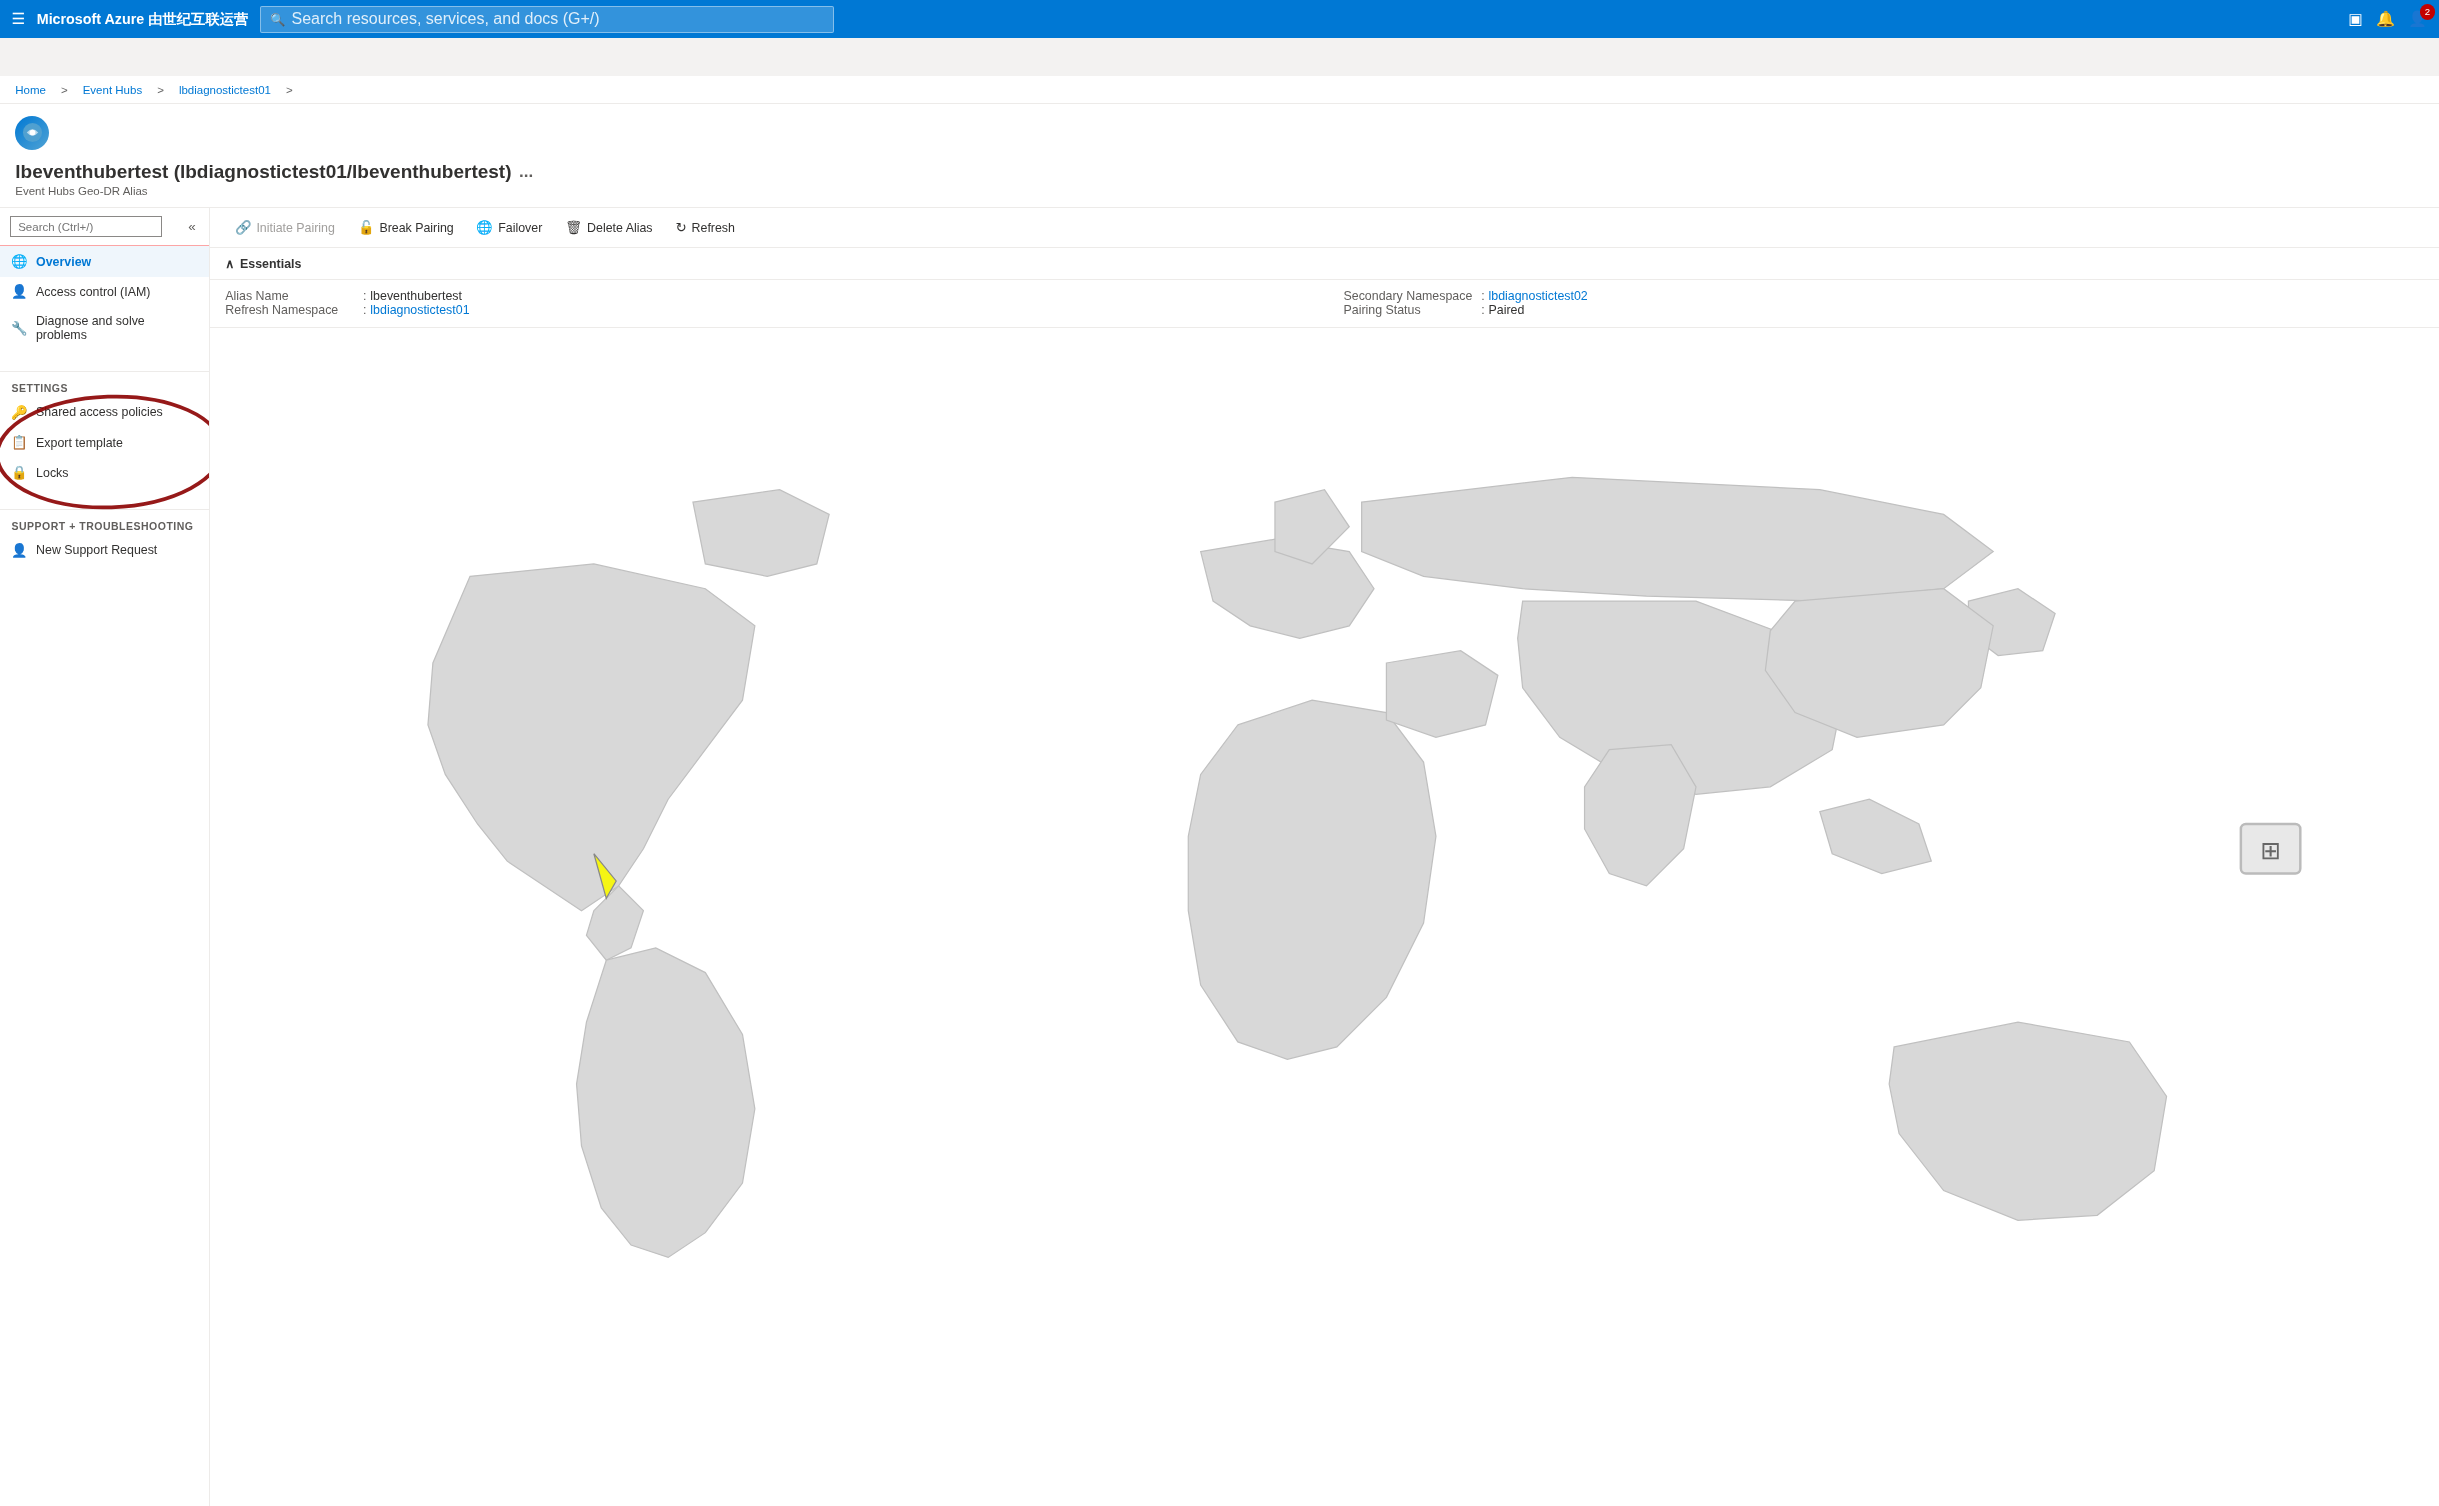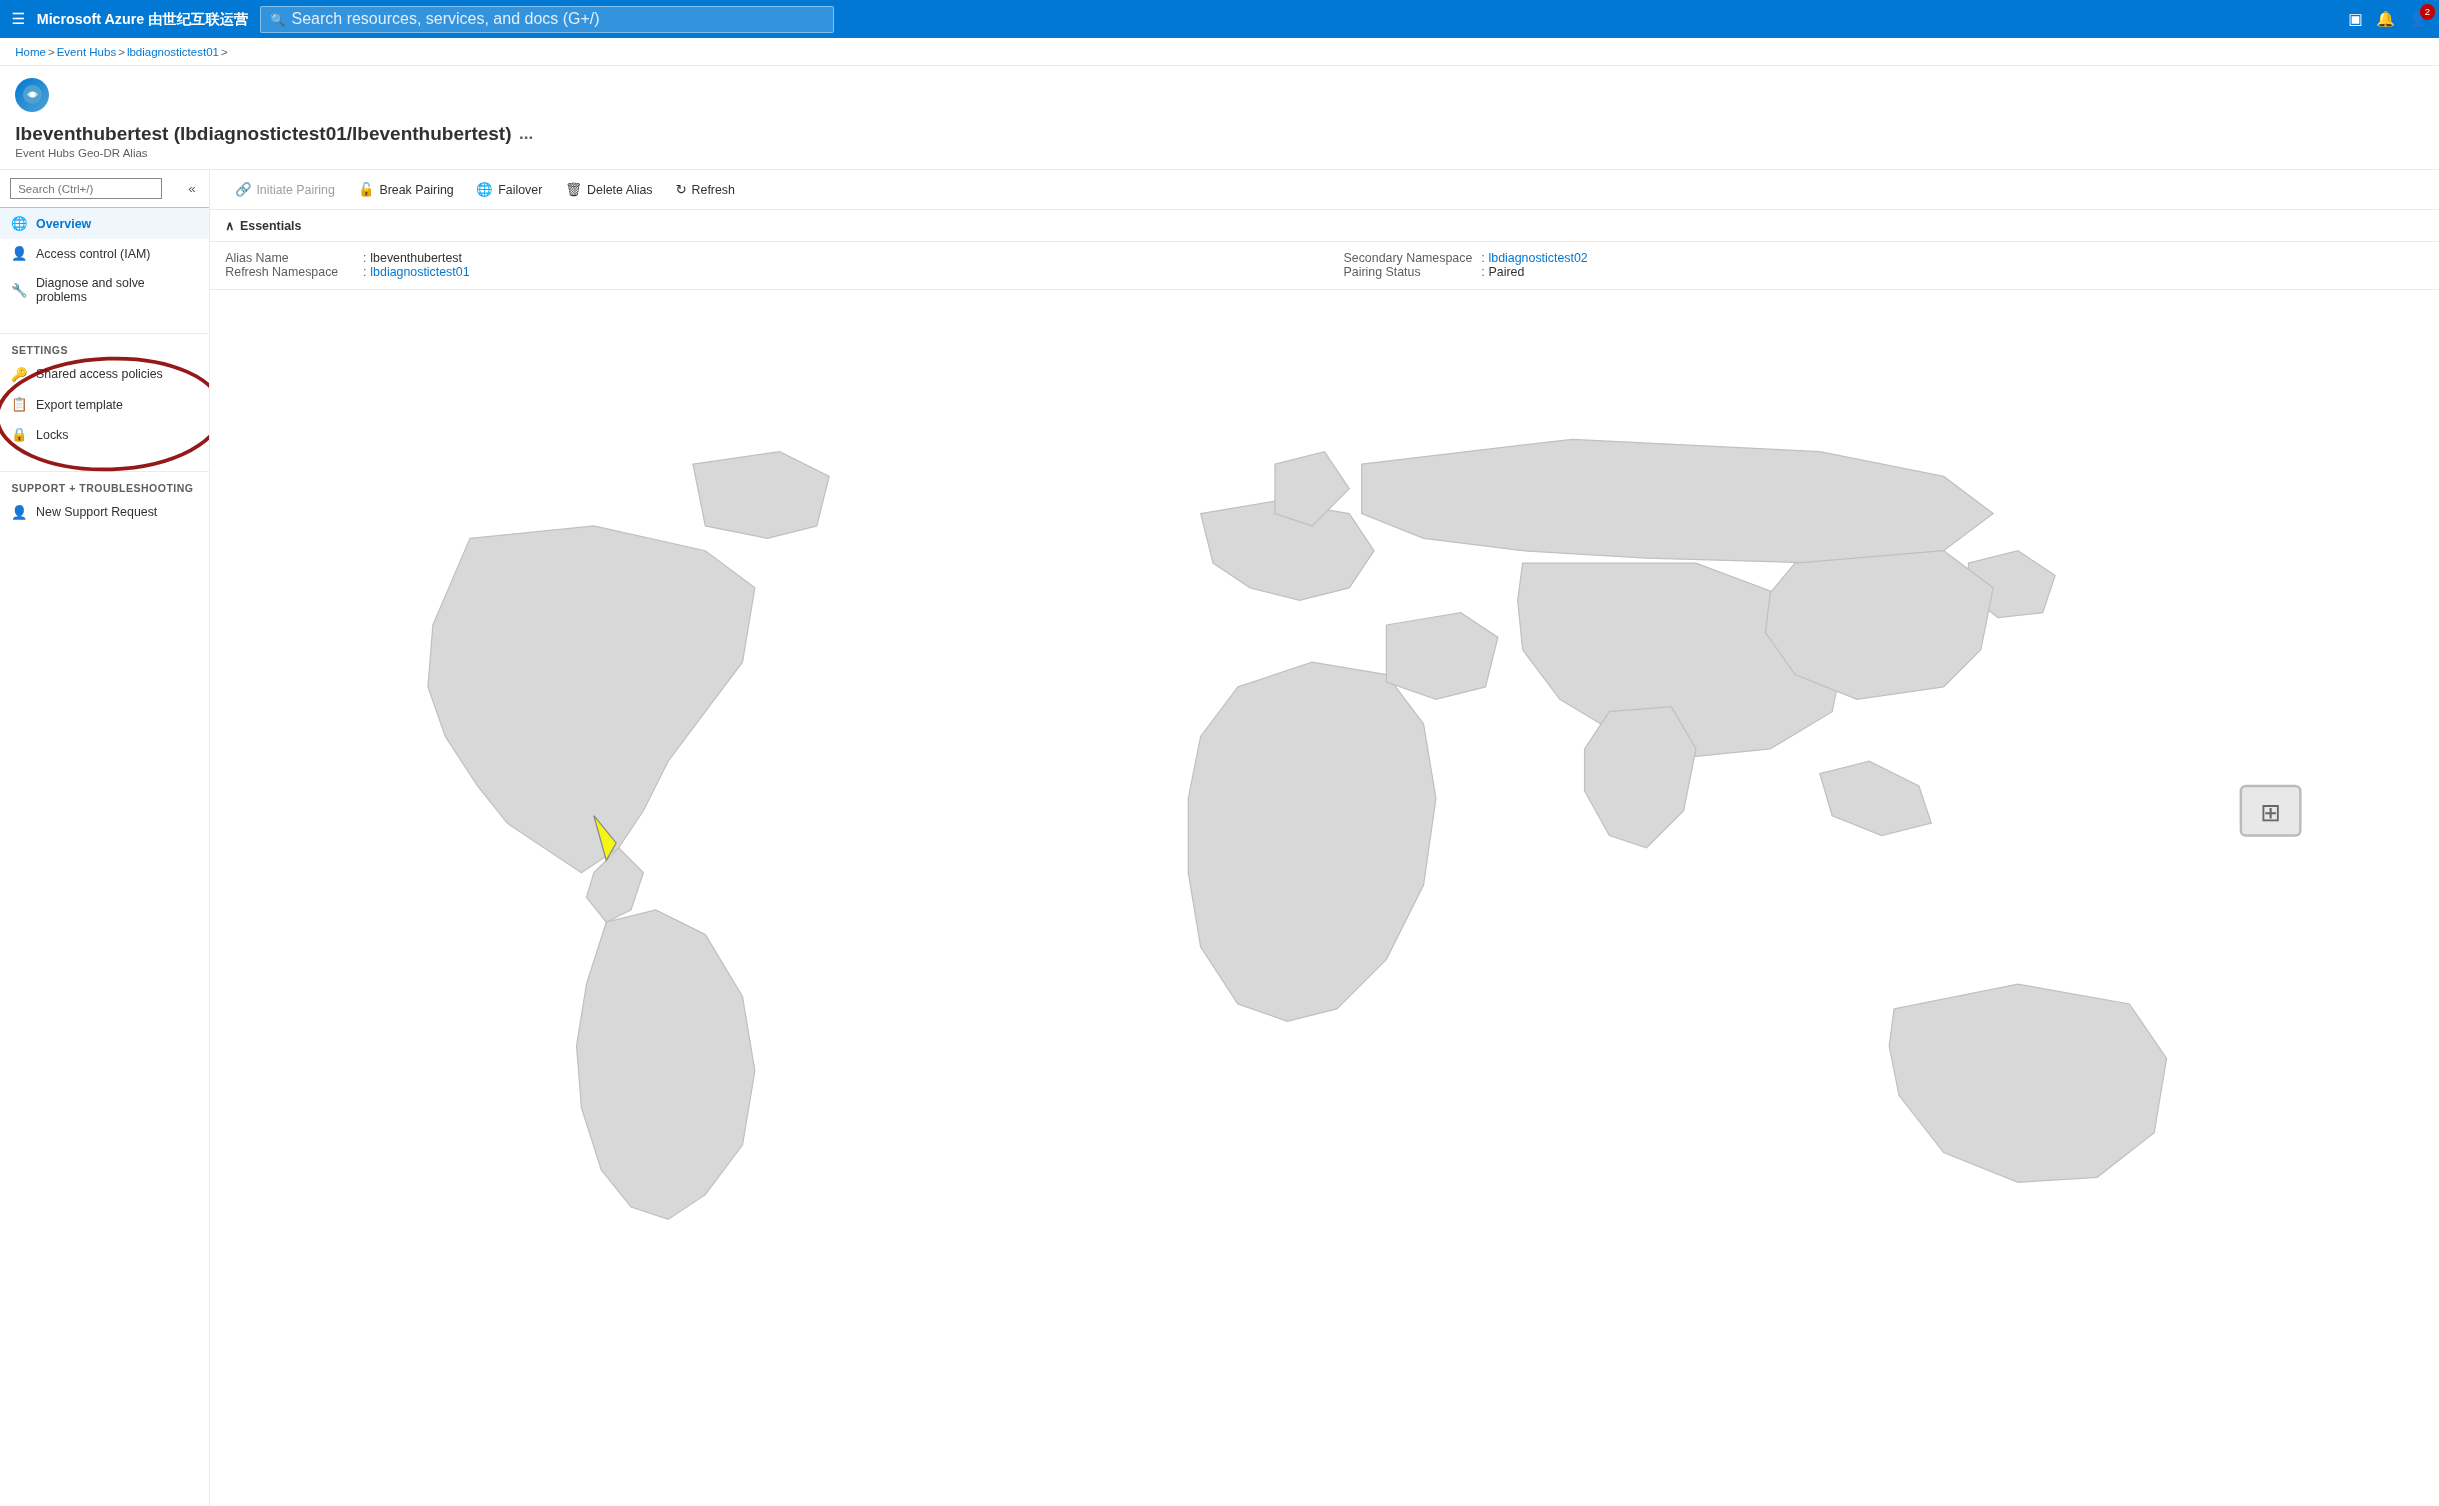--- a/index.html
+++ b/index.html
@@ -57,24 +57,25 @@
       align-items: center;
       justify-content: center;
     }
 
     
     .breadcrumb {
       background: white;
       padding: 7.6px 15.3px;
       display: flex;
       align-items: center;
-      gap: 2px;
+      gap: 15px;
       font-size: 11.5px;
       color: #0078d4;
       border-bottom: 1px solid #edebe9;
+      margin-top: 38px;
     }
     .breadcrumb-sep { color: #666; }
     .breadcrumb-item { cursor: pointer; }
     .breadcrumb-current { color: #0078d4; cursor: pointer; }
 
     
     .page-header {
       background: white;
       padding: 9.6px 15.3px 9.6px 15.3px;
       display: flex;

